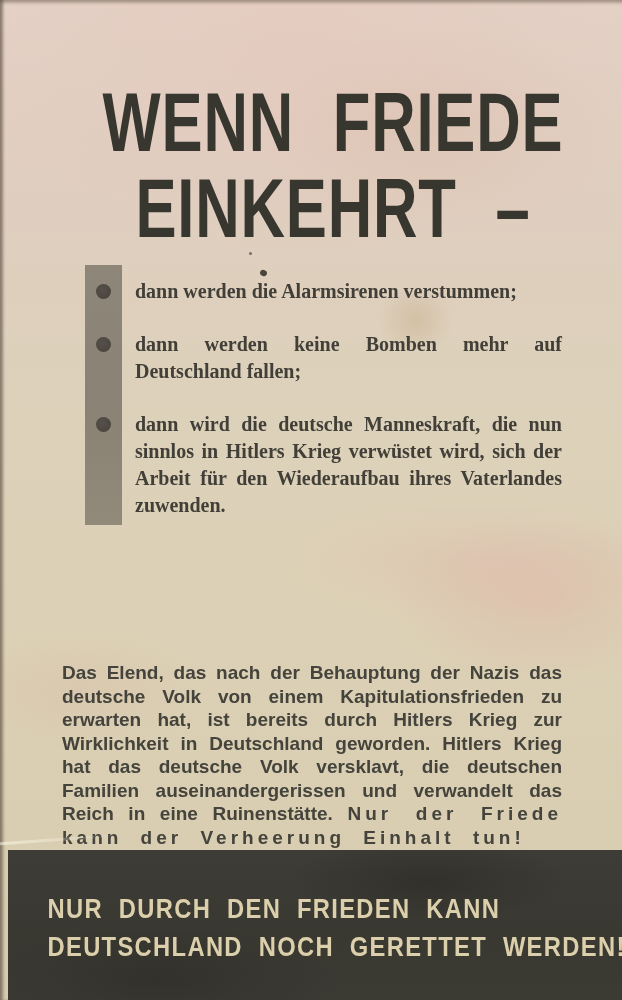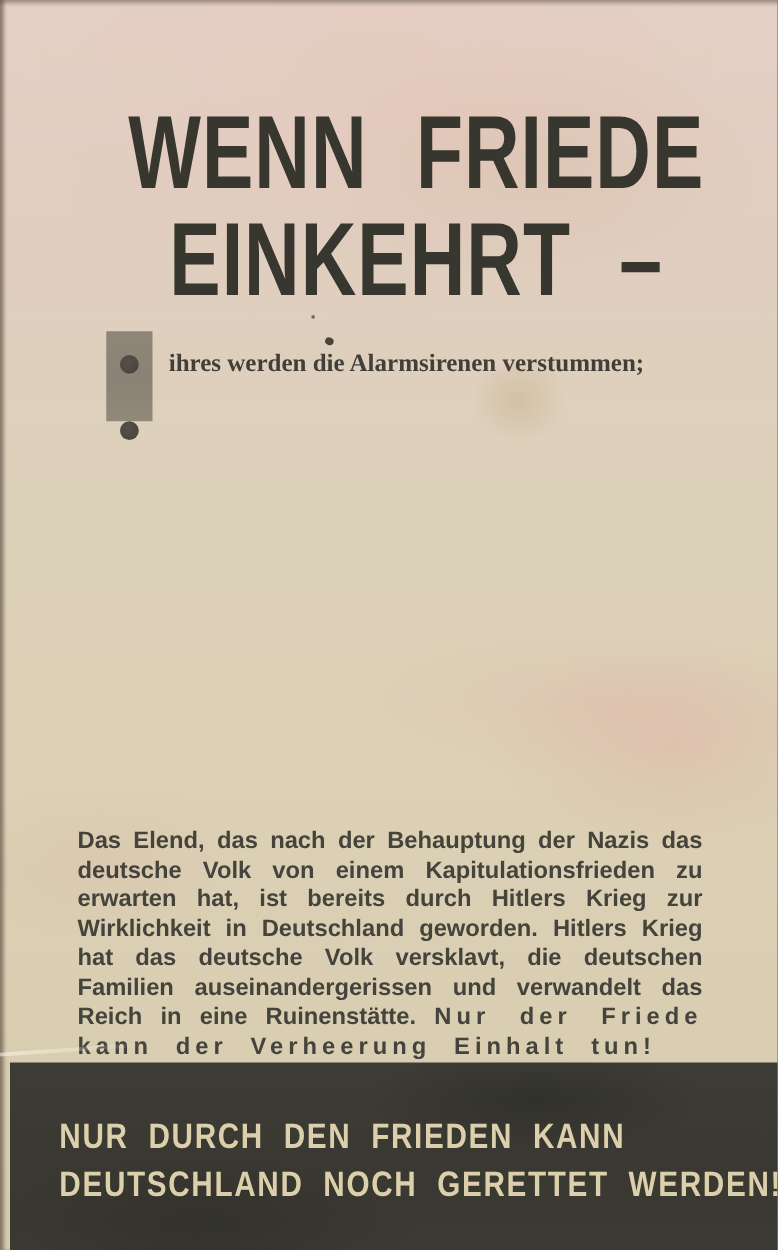--- a/index.html
+++ b/index.html
@@ -161,24 +161,29 @@
 
   <div class="speck s1"></div>
   <div class="speck s2"></div>
   <div class="stain t1"></div>
 
   <div class="bullets-wrap">
     <div class="gray-bar"></div>
     <ul class="bullet-list">
       <li class="bullet-item">
         <span class="dot"></span>
-        <span>ihres werden die Alarmsirenen verstummen;</span>
+        <span>dann werden die Alarmsirenen verstummen;</span>
       </li>
       <li class="bullet-item">
         <span class="dot"></span>
+        <span>dann werden keine Bomben mehr auf Deutschland fallen;</span>
+      </li>
+      <li class="bullet-item">
+        <span class="dot"></span>
+        <span>dann wird die deutsche Manneskraft, die nun sinnlos in Hitlers Krieg verwüstet wird, sich der Arbeit für den Wiederaufbau ihres Vaterlandes zuwenden.</span>
       </li>
     </ul>
   </div>
 
   <p class="paragraph"><span>Das Elend, das nach der Behauptung der Nazis das deutsche Volk von einem Kapitulationsfrieden zu erwarten hat, ist bereits durch Hitlers Krieg zur Wirklichkeit in Deutschland geworden.  Hitlers Krieg hat das deutsche Volk versklavt, die deutschen Familien auseinandergerissen und verwandelt das Reich in eine Ruinenstätte.</span> <span class="emph">Nur der Friede kann der Verheerung Einhalt tun!</span></p>
 
   <div class="crease"></div>
 
   <div class="footer-band">
     <span class="fline">NUR DURCH DEN FRIEDEN KANN</span>

